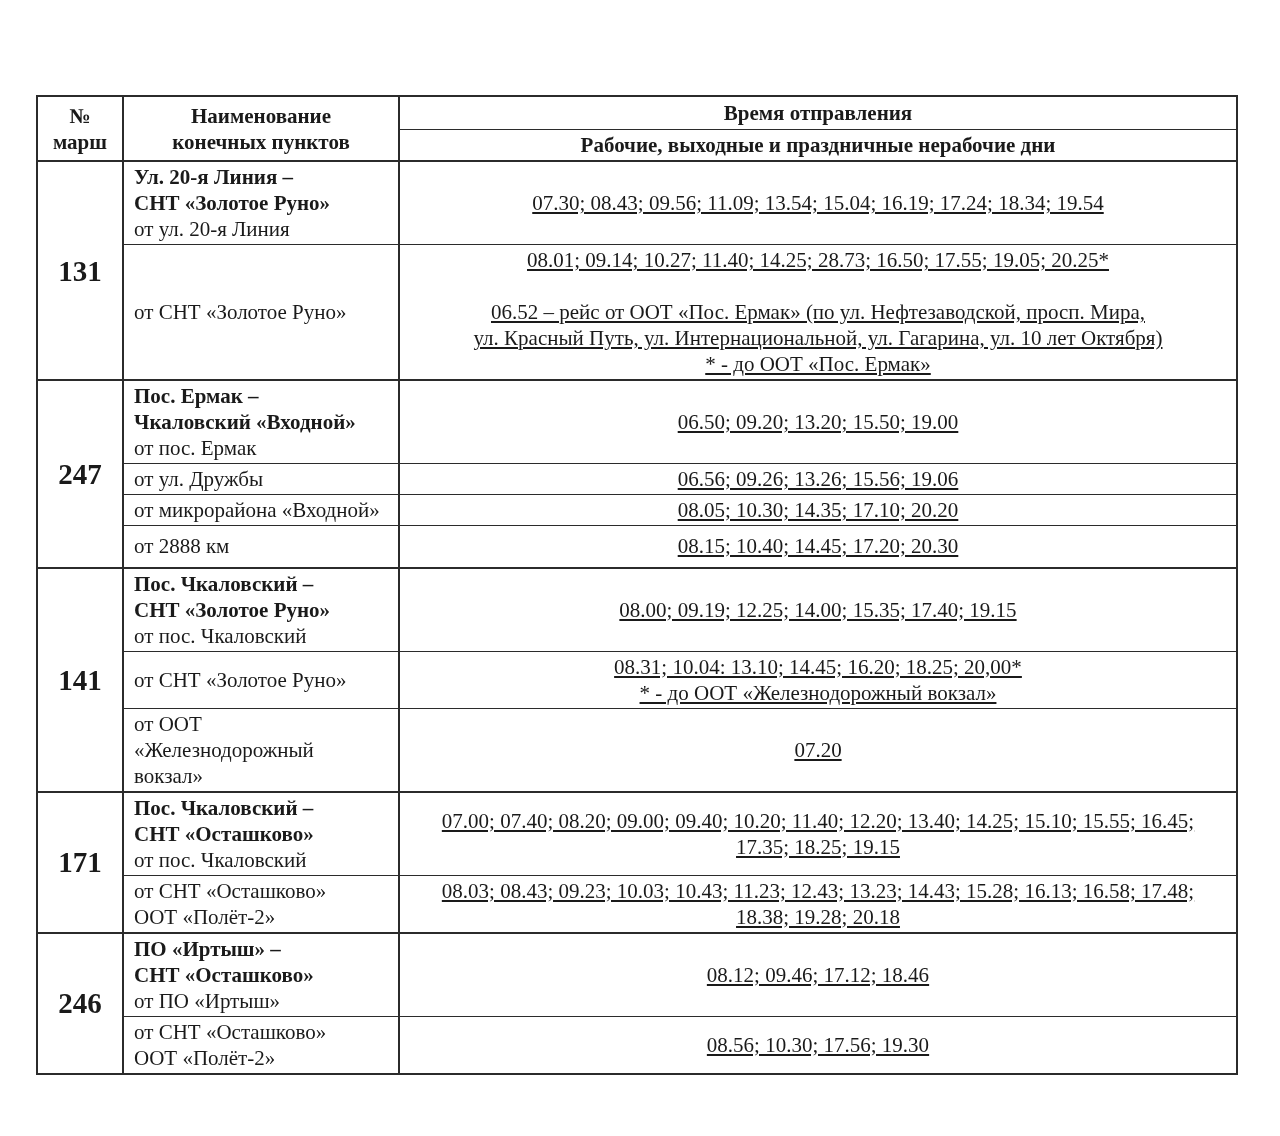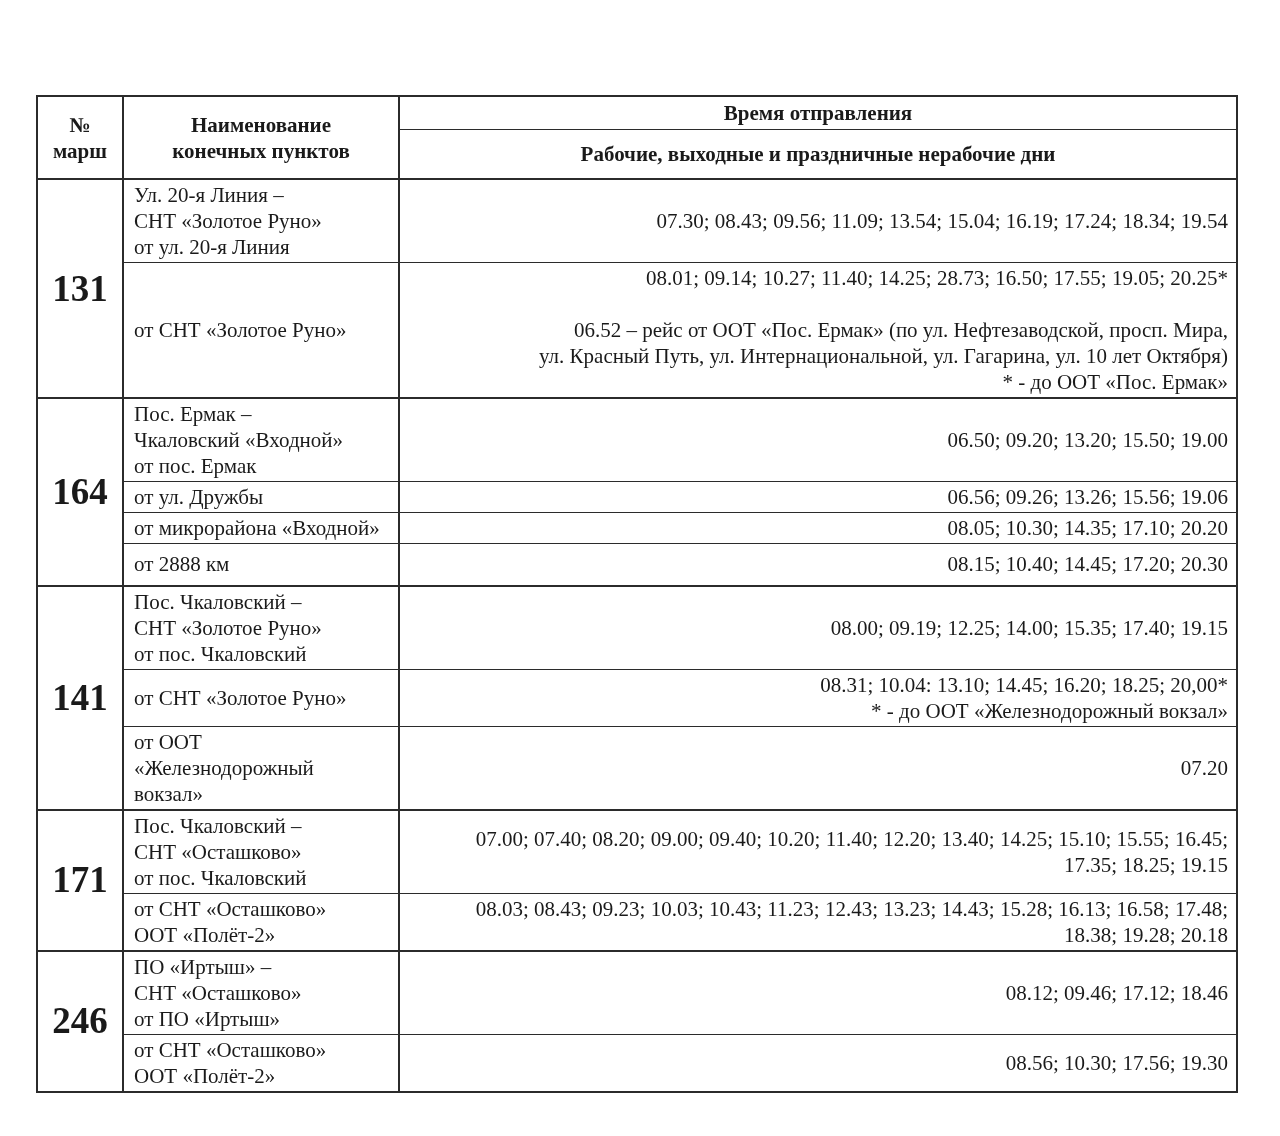--- a/index.html
+++ b/index.html
@@ -28,30 +28,30 @@
     border-left-width: 2px;
     border-right-width: 2px;
     vertical-align: middle;
     font-size: 21px;
     line-height: 26px;
   }
   tr.group > th, tr.group > td { border-top-width: 2.5px; }
 
   th { font-weight: bold; text-align: center; }
   .time-h  { height: 33px; text-align: center; }
-  .days-h  { height: 50px; }
+  .days-h  { height: 32px; }
 
   td.num {
     text-align: center;
     font-weight: bold;
-    font-size: 37px;
+    font-size: 29px;
   }
   td.pts { padding: 2px 4px 2px 10px; text-align: left; }
-  td.pts .pt-title { font-weight: normal; }
-  td.times { text-align: right; padding: 2px 8px; }
+  td.pts .pt-title { font-weight: bold; }
+  td.times { text-align: center; padding: 2px 8px; text-decoration: underline; }
 
   [data-bind-list] > div { min-height: 26px; }
   td.times > div > div { white-space: nowrap; }
 </style>
 </head>
 <body>
 
 <div class="sheet">
   <table class="schedule">
     <colgroup>
@@ -105,21 +105,21 @@
               <div>08.01; 09.14; 10.27; 11.40; 14.25; 28.73; 16.50; 17.55; 19.05; 20.25*</div>
               <div></div>
               <div>06.52 – рейс от ООТ «Пос. Ермак» (по ул. Нефтезаводской, просп. Мира,</div>
               <div>ул. Красный Путь, ул. Интернациональной, ул. Гагарина, ул. 10 лет Октября)</div>
               <div>* - до ООТ «Пос. Ермак»</div>
             </div>
           </td>
       </tr>
 
       <tr class="group" style="height:77px">
-        <td class="num" rowspan="4" data-bind="table.routes.1.number">164</td>
+        <td class="num" rowspan="4" data-bind="table.routes.1.number">247</td>
         <td class="pts">
           <div class="pt-title" data-bind-list="table.routes.1.rows.0.title_lines">
               <div>Пос. Ермак –</div>
               <div>Чкаловский «Входной»</div>
             </div>
           <div class="pt-sub" data-bind-list="table.routes.1.rows.0.sub_lines">
               <div>от пос. Ермак</div>
             </div>
         </td>
         <td class="times">

